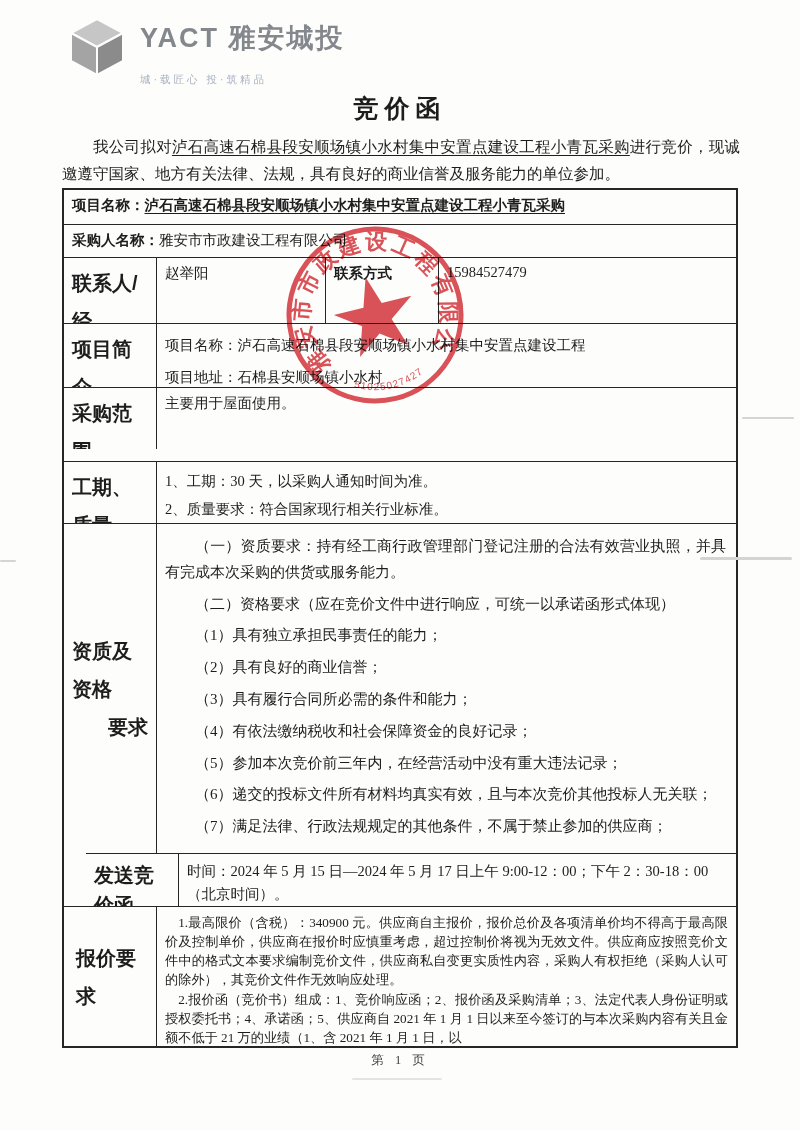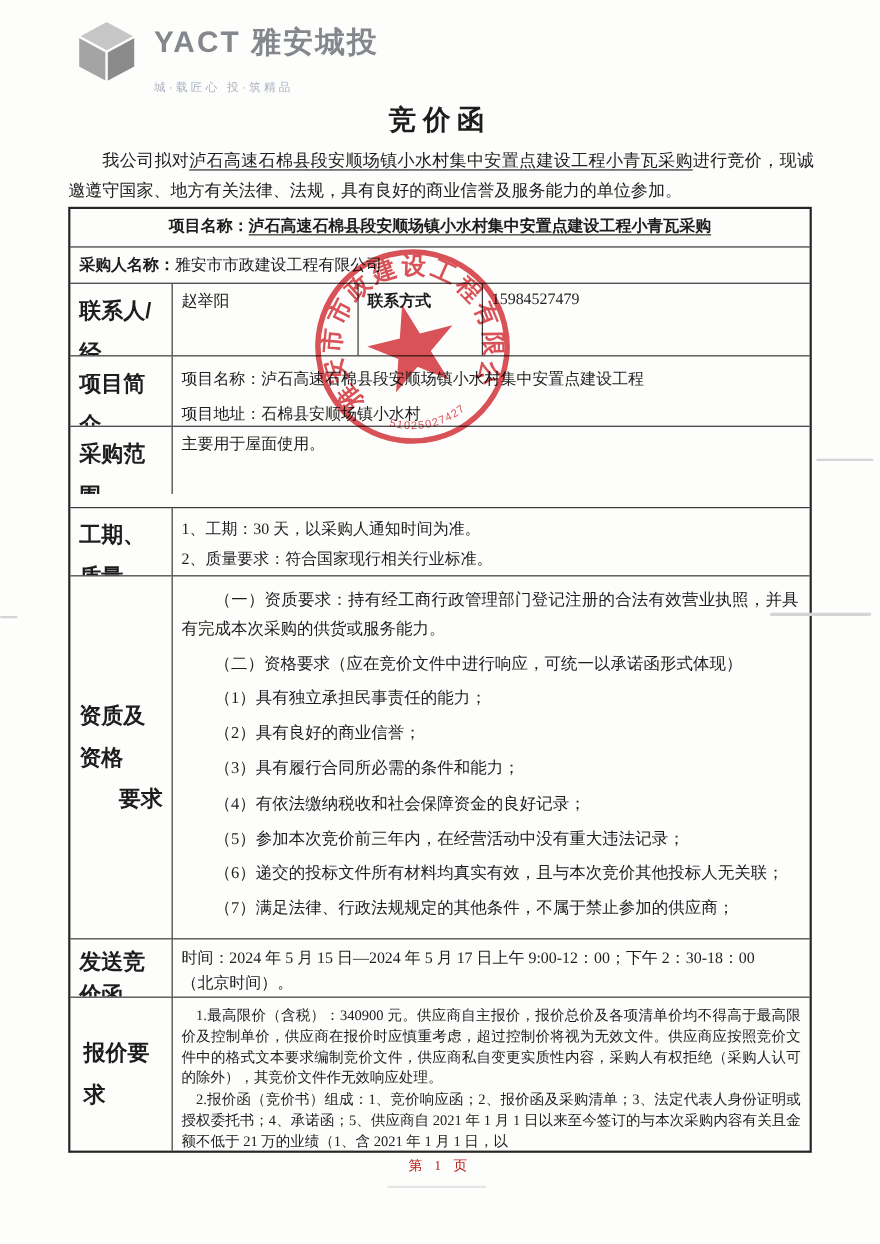--- a/index.html
+++ b/index.html
@@ -34,21 +34,21 @@
   .cols2{grid-template-columns:93px 1fr;}
   .cols4{grid-template-columns:93px 169px 113px 1fr;}
   .bsep{border-right:1.6px solid #262626;}
   .content{font-size:14.5px;line-height:2.2;}
   .qual .cell.body{padding:10px 10px 4px 8px;}
   .qual-item{font-size:15px;line-height:1.72;margin-bottom:6px;text-indent:2em;text-align:justify;}
   .quote-body{font-size:13.2px;line-height:1.45;text-align:justify;}
   .quote-body p{margin:0;text-indent:1em;}
   .vcenter{display:flex;flex-direction:column;justify-content:center;}
   .footer{position:absolute;left:0;top:1052px;width:100%;text-align:center;
-    font-size:12.5px;letter-spacing:4px;color:#b91c1c;}
+    font-size:12.5px;letter-spacing:4px;color:#404040;}
   
   .stamp{position:absolute;left:265px;top:205px;mix-blend-mode:multiply;opacity:.87;pointer-events:none;}
   
   .artifact{position:absolute;background:#d4d4d4;border-radius:2px;}
 </style>
 </head>
 <body>
 
 <div class="logo">
   <svg width="58" height="62" viewBox="0 0 58 62">
@@ -61,21 +61,21 @@
     <div class="tagline">城·载匠心  投·筑精品</div>
   </div>
 </div>
 
 <div class="doc-title">竞价函</div>
 
 <div class="intro"><span>我公司拟对</span><span class="u">泸石高速石棉县段安顺场镇小水村集中安置点建设工程小青瓦采购</span><span>进行竞价，现诚邀遵守国家、地方有关法律、法规，具有良好的商业信誉及服务能力的单位参加。</span></div>
 
 <div class="tbl">
 
-  <div class="row cols1" style="height:34px;text-align:center;">
+  <div class="row cols1" style="height:34px;">
     <div class="cell"><span class="inline-lbl">项目名称：</span><span class="inline-lbl u">泸石高速石棉县段安顺场镇小水村集中安置点建设工程小青瓦采购</span></div>
   </div>
 
   <div class="row cols1" style="height:33px;">
     <div class="cell"><span class="inline-lbl">采购人名称：</span><span class="val">雅安市市政建设工程有限公司</span></div>
   </div>
 
   <div class="row cols4" style="height:66px;">
     <div class="cell lbl">
       <div>联系人/经</div>
@@ -124,21 +124,21 @@
       <div class="qual-item">（1）具有独立承担民事责任的能力；</div>
       <div class="qual-item">（2）具有良好的商业信誉；</div>
       <div class="qual-item">（3）具有履行合同所必需的条件和能力；</div>
       <div class="qual-item">（4）有依法缴纳税收和社会保障资金的良好记录；</div>
       <div class="qual-item">（5）参加本次竞价前三年内，在经营活动中没有重大违法记录；</div>
       <div class="qual-item">（6）递交的投标文件所有材料均真实有效，且与本次竞价其他投标人无关联；</div>
       <div class="qual-item">（7）满足法律、行政法规规定的其他条件，不属于禁止参加的供应商；</div>
     </div>
   </div>
 
-  <div class="row cols2" style="height:53px;">
+  <div class="row cols2" style="height:53px;margin-left:22px;">
     <div class="cell lbl" style="line-height:1.5;">
       <div>发送竞价函</div>
       <div>时间</div>
     </div>
     <div class="cell val" style="line-height:1.6;">
       <div>时间：2024 年 5 月 15 日—2024 年 5 月 17 日上午 9:00-12：00；下午 2：30-18：00</div>
       <div>（北京时间）。</div>
     </div>
   </div>
 

